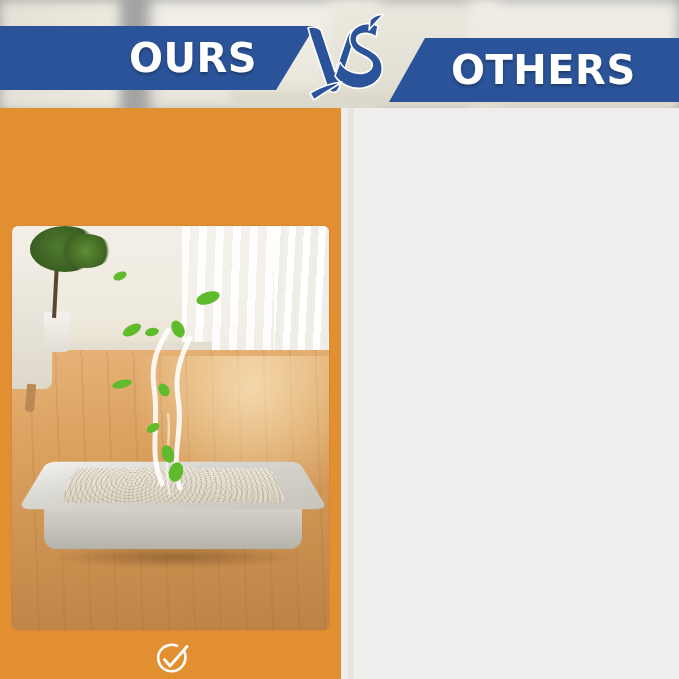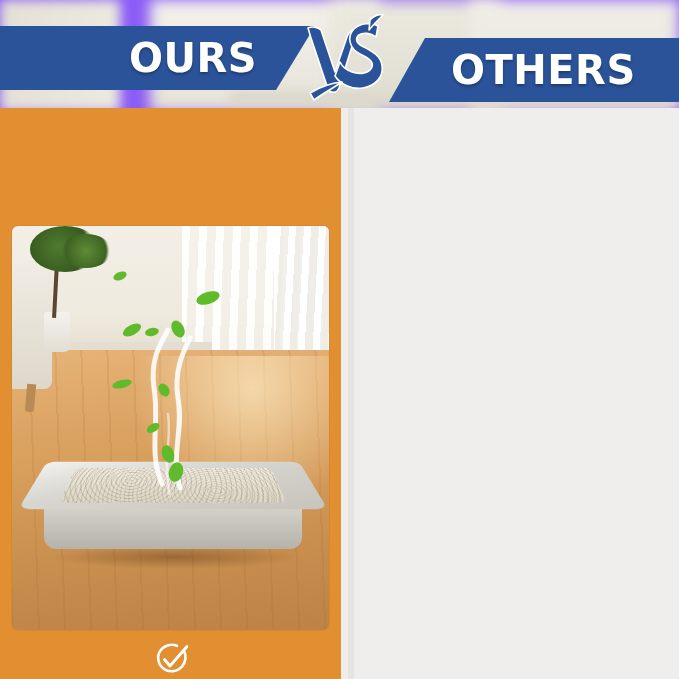--- a/index.html
+++ b/index.html
@@ -1,21 +1,21 @@
 <!DOCTYPE html>
 <html><head>
 <meta charset="utf-8">
 <style>
   html,body{margin:0;padding:0;}
   body{
     width:679px;height:679px;overflow:hidden;
     font-family:"Liberation Sans", sans-serif;
     background:#efece4;
   }
-  #page{position:relative;width:679px;height:679px;overflow:hidden;background:#8b5cf6;}
+  #page{position:relative;width:679px;height:679px;overflow:hidden;background:#a3a3a3;}
 
   
   .topbg{position:absolute;left:0;top:0;width:679px;height:112px;overflow:hidden;
      background:
        linear-gradient(180deg,#e9e6dd 0%,#efedе6 40%,#f2f0ea 100%),
        #eceae2;}
   .topbg .wallA{position:absolute;left:0;top:0;width:120px;height:112px;
      background:linear-gradient(90deg,#e4e0d6,#eceadf);filter:blur(6px);}
   .topbg .wallB{position:absolute;left:150px;top:0;width:230px;height:112px;
      background:linear-gradient(180deg,#f3f1ea,#e6e3d8);filter:blur(7px);}

